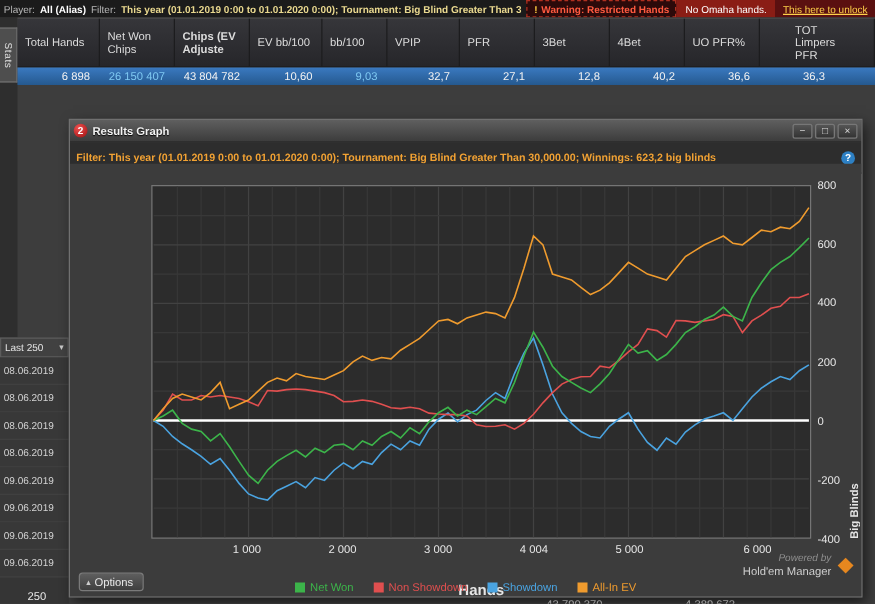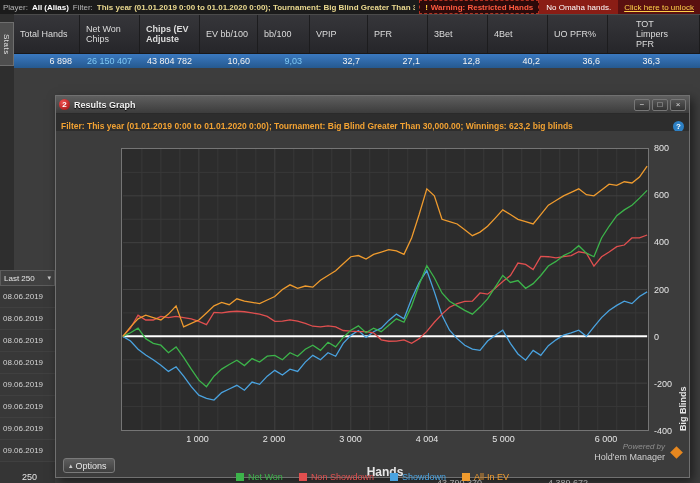--- a/index.html
+++ b/index.html
@@ -64,21 +64,21 @@
   
   .chartwrap { position:absolute; top:35px; left:0; right:0; bottom:0; background:#3c3c3c; }
   #plot { position:absolute; left:65px; top:17px; background:#2c2c2c; border:1px solid #757575; }
   #ylabels { position:absolute; left:598px; top:0; width:36px; height:100%; }
   .ytick { position:absolute; left:0; font-size:9px; color:#e6e6e6; }
   #xlabels { position:absolute; left:0; top:303px; width:100%; height:11px; }
   .xtick { position:absolute; transform:translateX(-50%); font-size:9px; color:#e6e6e6; white-space:nowrap; }
   .ytitle { position:absolute; right:1px; top:17px; height:283px; display:flex; align-items:center;
             writing-mode:vertical-rl; transform:rotate(180deg); font-size:9px; font-weight:bold; color:#e6e6e6; }
   .xtitle { position:absolute; left:65px; top:334px; width:528px; text-align:center; font-size:12px; font-weight:bold; color:#e6e6e6; }
-  #legend { position:absolute; left:0; right:0; top:341px; display:flex; justify-content:center; gap:16px; font-size:9px;text-align:center; }
+  #legend { position:absolute; left:0; right:0; top:334px; display:flex; justify-content:center; gap:16px; font-size:9px;text-align:center; }
   .lg-item { display:inline-flex; align-items:center; }
   .lg-swatch { width:8px; height:8px; display:inline-block; margin-right:4px; }
   .options-btn { position:absolute; left:7px; bottom:4px; height:15px; padding:0 7px 0 5px;
                  background:linear-gradient(#5e5e5e,#3f3f3f); border:1px solid #7a7a7a; border-radius:3px;
                  color:#e8e8e8; font-size:9px; display:flex; align-items:center; gap:3px; cursor:pointer; }
   .opt-ic { font-size:7px; color:#cccccc; }
   .powered { position:absolute; right:24px; top:311px; text-align:right; line-height:10px; }
   .powered .l1 { font-size:8px; color:#8f8f8f; font-style:italic; }
   .powered .l2 { font-size:9px; color:#cfcfcf; }
   .brand-logo { position:absolute; right:8px; top:317px; width:9px; height:9px; background:#e6871f; transform:rotate(45deg); }
@@ -92,21 +92,21 @@
     <span>Player:</span>
     <span class="tb-player">All (Alias)</span>
     <span>Filter:</span>
     <span class="tb-filter">This year (01.01.2019 0:00 to 01.01.2020 0:00); Tournament: Big Blind Greater Than 30,000.00</span>
     <span class="warn-wrap">
       <span class="warn-main">
         <span class="warn-ex">!</span>
         <span>Warning: Restricted Hands</span>
       </span>
       <span class="warn-detail">No Omaha hands.</span>
-      <span class="warn-link">Click here to unlock</span>
+      <span class="warn-link">This here to unlock</span>
     </span>
   </div>
 
   <div class="stats-strip">
     <div class="stats-tab">
       <span class="vtext">Stats</span>
     </div>
   </div>
 
   <div class="thead">

